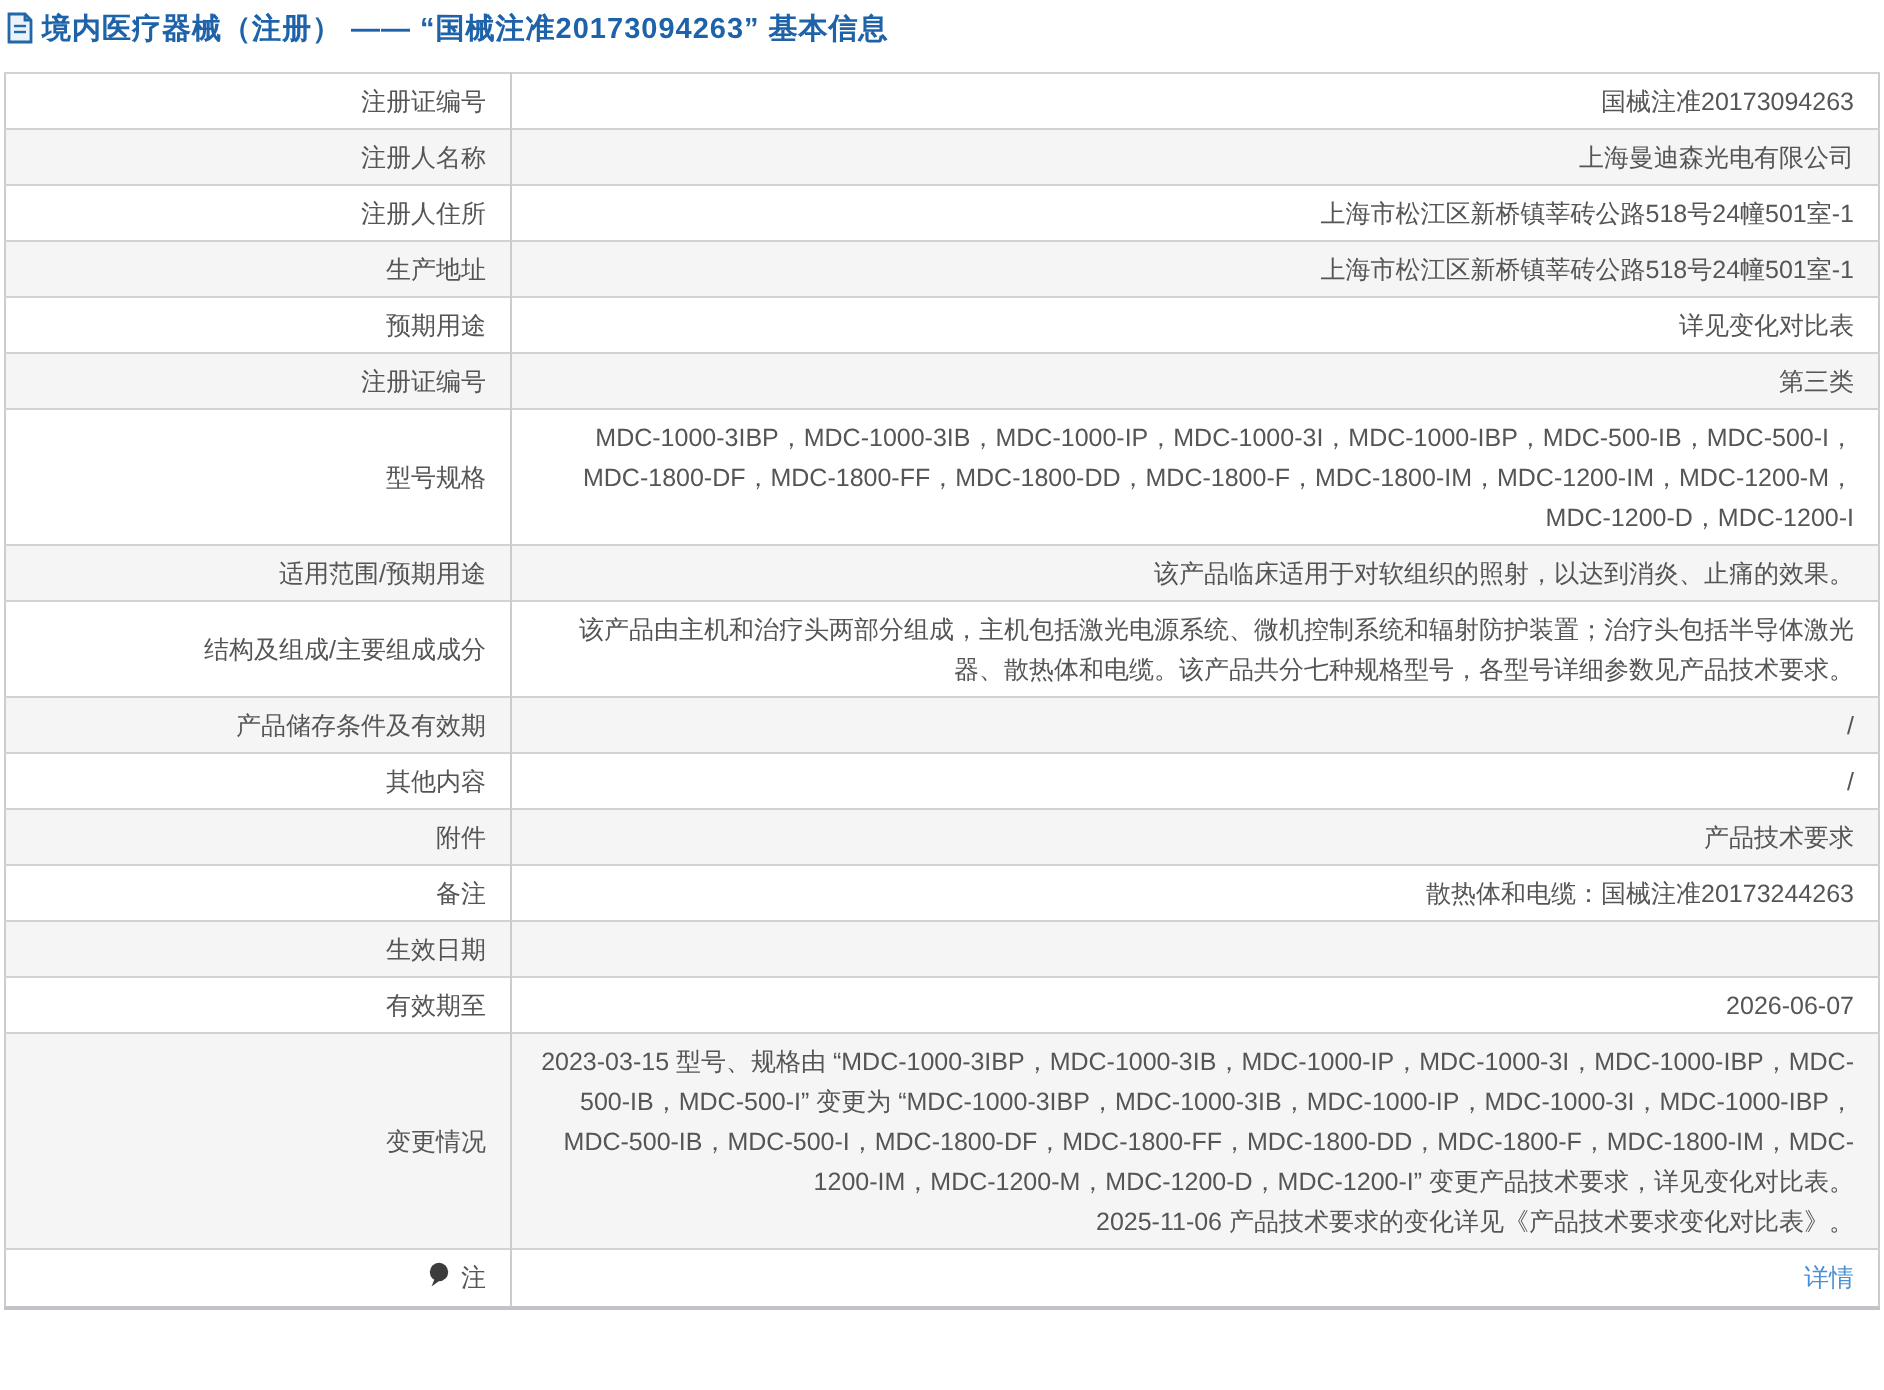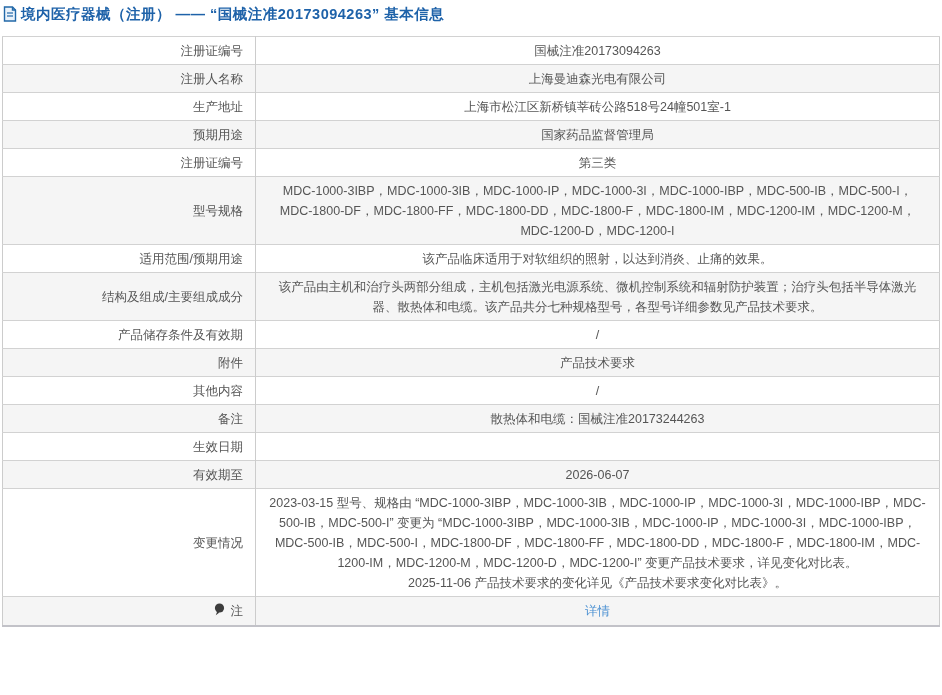--- a/index.html
+++ b/index.html
@@ -46,21 +46,21 @@
     margin-left: 39px;
   }
   td.label-cell {
     width: 253px;
     text-align: right;
     border-right: 1px solid #cccccc;
     color: #555555;
     white-space: nowrap;
   }
   td.value-cell {
-    text-align: center;
+    text-align: right;
     white-space: pre-line;
     word-break: break-word;
   }
   .note-icon { display: inline-block; vertical-align: -1px; margin-right: 2px; }
   a.details-link { color: #4a90d2; text-decoration: none; cursor: pointer; }
 </style>
 </head>
 <body>
 
 <div class="page">
@@ -88,35 +88,42 @@
   </tr>
 
   <tr class="table-row">
     <td class="label-cell">
       
       <span class="label-text">注册人名称</span>
     </td>
     <td class="value-cell"><span>上海曼迪森光电有限公司</span></td>
   </tr>
 
+  <tr class="table-row">
+    <td class="label-cell">
+      
+      <span class="label-text">注册人住所</span>
+    </td>
+    <td class="value-cell"><span>上海市松江区新桥镇莘砖公路518号24幢501室-1</span></td>
+  </tr>
 
   <tr class="table-row">
     <td class="label-cell">
       
       <span class="label-text">生产地址</span>
     </td>
     <td class="value-cell"><span>上海市松江区新桥镇莘砖公路518号24幢501室-1</span></td>
   </tr>
 
   <tr class="table-row">
     <td class="label-cell">
       
       <span class="label-text">预期用途</span>
     </td>
-    <td class="value-cell"><span>国家药品监督管理局</span></td>
+    <td class="value-cell"><span>详见变化对比表</span></td>
   </tr>
 
   <tr class="table-row">
     <td class="label-cell">
       
       <span class="label-text">注册证编号</span>
     </td>
     <td class="value-cell"><span>第三类</span></td>
   </tr>
 
@@ -148,31 +155,31 @@
     <td class="label-cell">
       
       <span class="label-text">产品储存条件及有效期</span>
     </td>
     <td class="value-cell"><span>/</span></td>
   </tr>
 
   <tr class="table-row">
     <td class="label-cell">
       
+      <span class="label-text">其他内容</span>
+    </td>
+    <td class="value-cell"><span>/</span></td>
+  </tr>
+
+  <tr class="table-row">
+    <td class="label-cell">
+      
       <span class="label-text">附件</span>
     </td>
     <td class="value-cell"><span>产品技术要求</span></td>
-  </tr>
-
-  <tr class="table-row">
-    <td class="label-cell">
-      
-      <span class="label-text">其他内容</span>
-    </td>
-    <td class="value-cell"><span>/</span></td>
   </tr>
 
   <tr class="table-row">
     <td class="label-cell">
       
       <span class="label-text">备注</span>
     </td>
     <td class="value-cell"><span>散热体和电缆：国械注准20173244263</span></td>
   </tr>
 

